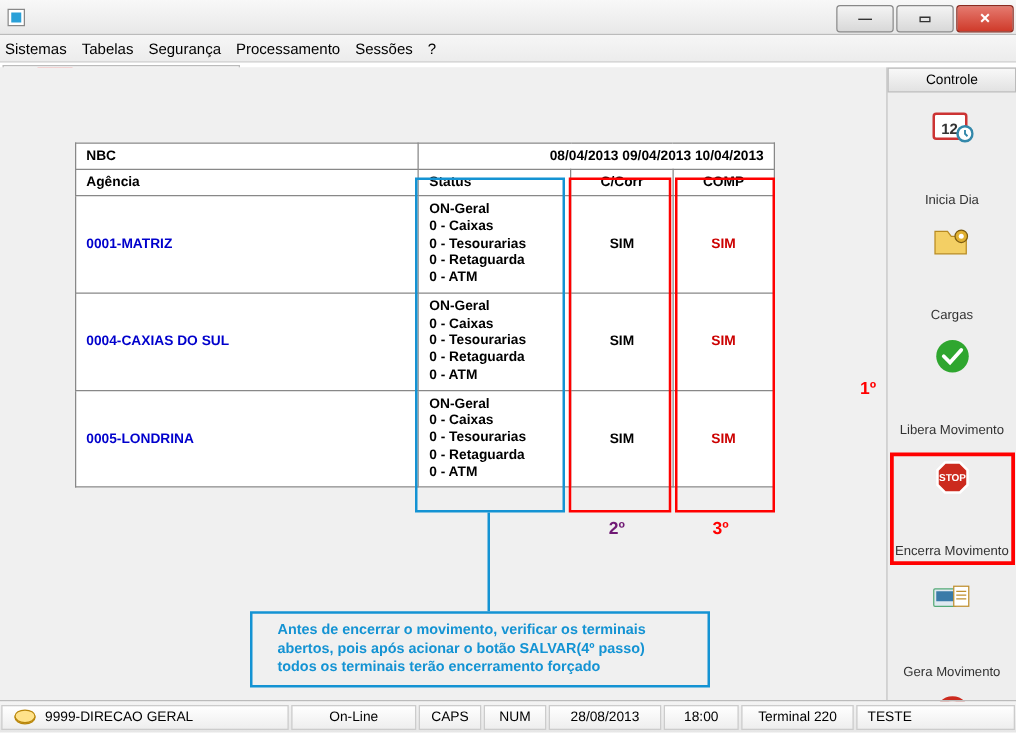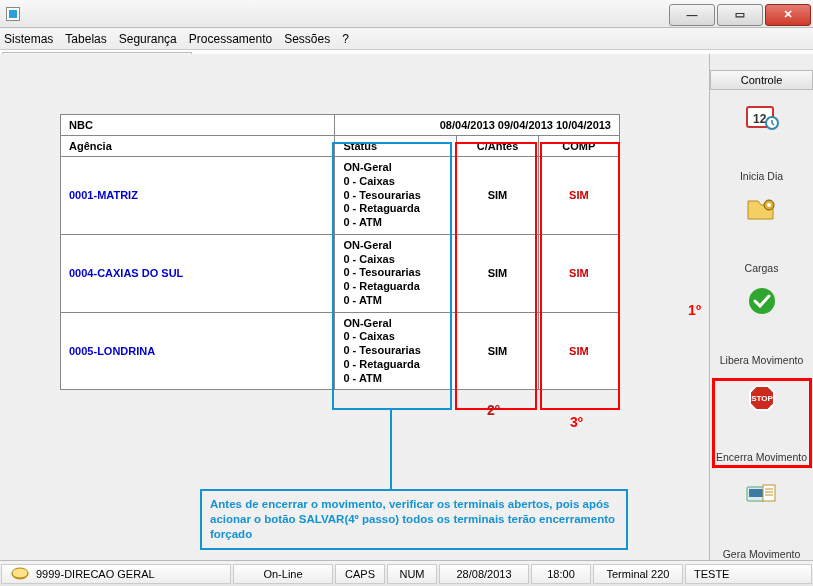--- a/index.html
+++ b/index.html
@@ -135,43 +135,43 @@
   }
   .step-label {
     position:absolute;
     font-weight:bold;
     font-size:14px;
   }
   
   .hintbox {
     position:absolute;
     left: 200px; bottom: 10px;
-    width: 428px;
+    width: 368px;
     border: 2px solid #1493d3;
-    padding: 6px 8px;
+    padding: 6px 20px;
     color:#1493d3;
     font-weight:bold;
     font-size:11.5px;
     line-height:1.3;
     background:#f0f0f0;
   }
   .hint-connector {
     position:absolute;
     width:2px;
     background:#1493d3;
     pointer-events:none;
   }
   
   .sidebar {
     width: 104px;
     background:#eee;
     border-left:1px solid #bbb;
     display:flex; flex-direction:column;
     align-items:center;
-    padding-top:16px;
+    padding-top:0;
   }
   .side-header{
     width:100%; height:20px;
     background:linear-gradient(to bottom,#f8f8f8,#e2e2e2);
     border:1px solid #bbb;
     text-align:center;
     font-size:11px;
     line-height:18px;
     margin-bottom:6px;
   }
@@ -296,21 +296,21 @@
 
     <table class="grid">
       <tbody>
           <tr>
         <th style="width:270px">NBC</th>
         <th colspan="3" class="hdr-dates">08/04/2013   09/04/2013   10/04/2013</th>
       </tr>
       <tr class="col-head">
         <th>Agência</th>
         <th class="status-cell">Status</th>
-        <th style="width:80px;text-align:center">C/Antes</th>
+        <th style="width:80px;text-align:center">C/Corr</th>
         <th style="width:80px;text-align:center">COMP</th>
       </tr>
 
       </tbody>
         <tbody id="grid-body">
           <tr>
             <td class="agency-cell"><a href="#">0001-MATRIZ</a></td>
             <td class="status-cell">
               <div class="status-lines">
                 <div>ON-Geral</div>
@@ -351,21 +351,21 @@
             <td class="sim black">SIM</td>
             <td class="sim red">SIM</td>
           </tr>
         </tbody>
     </table>
 
     <div class="col-outline-blue" style="left:332px; top:88px; width:120px; height:268px;"></div>
     <div class="col-outline-red" style="left:455px; top:88px; width:82px;  height:268px;"></div>
     <div class="col-outline-red" style="left:540px; top:88px; width:80px;  height:268px;"></div>
 
-    <div class="step-label" style="left:487px; top:348px; color:#b91c1c">2º</div>
+    <div class="step-label" style="left:487px; top:360px; color:#701a75">2º</div>
     <div class="step-label" style="left:570px; top:360px; color:#ff0000">3º</div>
 
     <div class="hint-connector" style="left:390px; top:356px; height:84px;"></div>
 
     <div class="hintbox">Antes de encerrar o movimento, verificar os terminais abertos, pois após acionar o botão SALVAR(4º passo) todos os terminais terão encerramento forçado</div>
 
   </div>
 
   <div class="sidebar">
     <div class="side-header">Controle</div>

